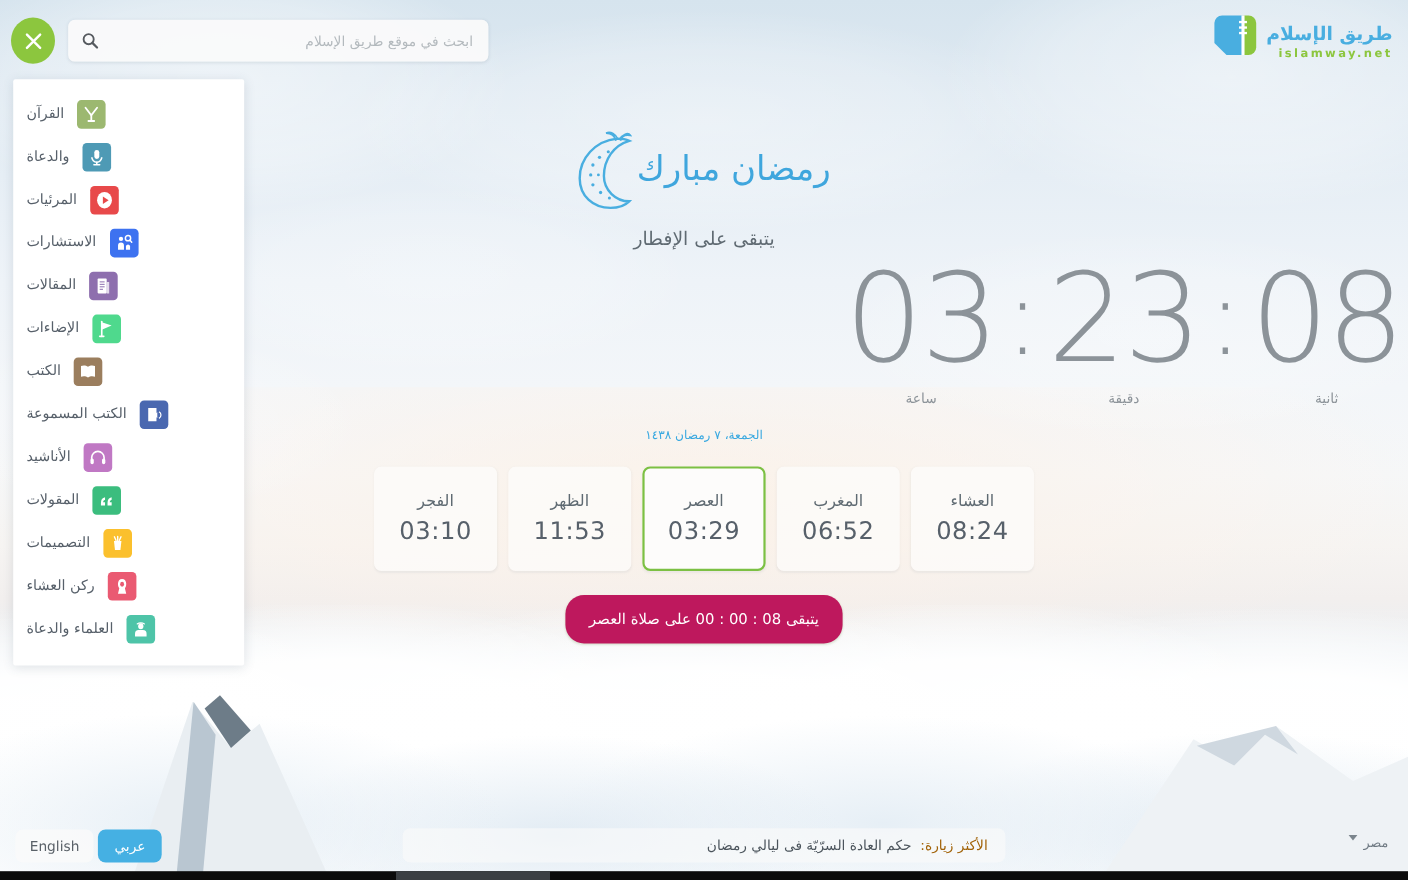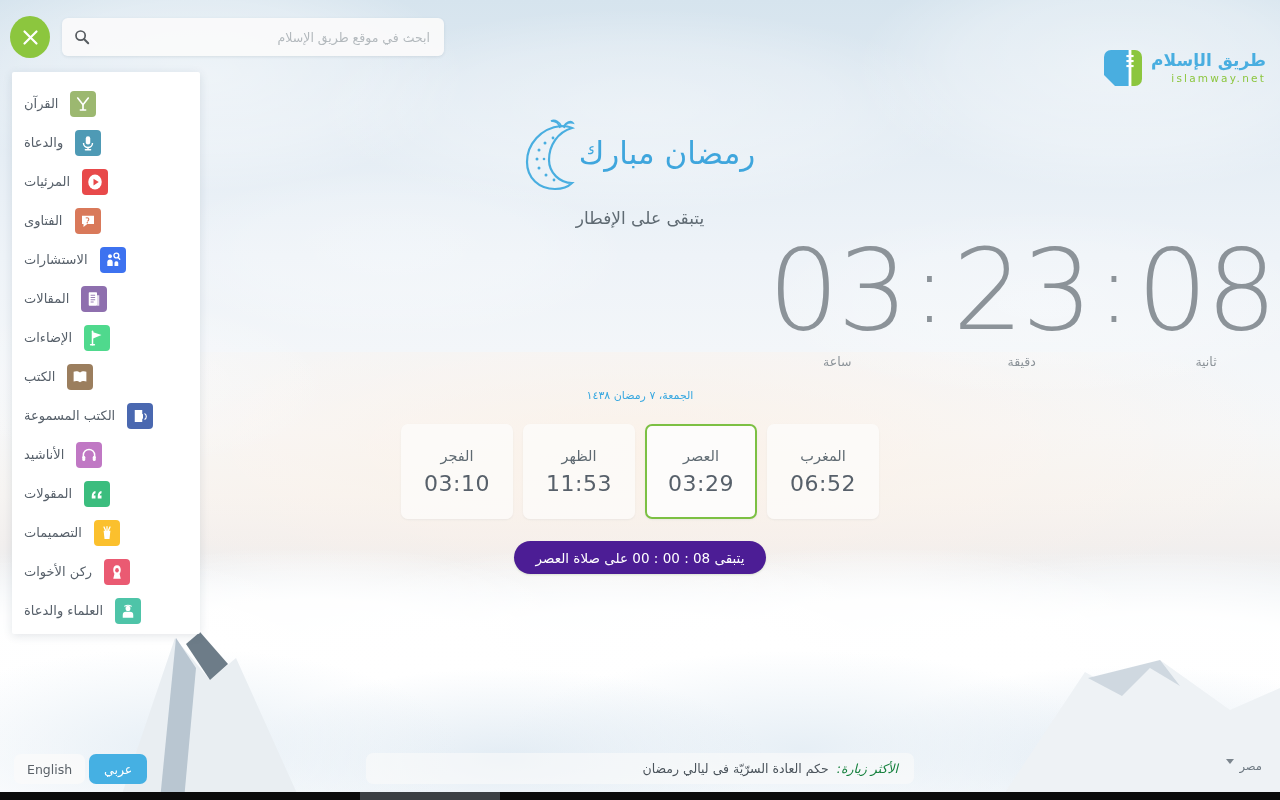--- a/index.html
+++ b/index.html
@@ -151,54 +151,53 @@
     font-size: 12.5px;
     color: #555;
   }
   .search-input::placeholder { color: #b3b9bd; }
 
   .logo {
     position: absolute;
     right: 14px;
     top: 10px;
     display: flex;
-    align-items: center;
+    align-items: flex-end;
     gap: 7px;
     direction: rtl;
     cursor: pointer;
-    margin-top: 36px;
   }
   .logo-text { text-align: right; line-height: 1; }
   .logo-ar {
     font-size: 17px;
     color: #49aee0;
     font-weight: bold;
     letter-spacing: .2px;
     white-space: nowrap;
   }
   .logo-en {
     font-size: 10.5px;
     color: #8cc63e;
     letter-spacing: 2.2px;
     margin-top: 4px;
     direction: ltr;
-    font-weight: normal;
+    font-weight: bold;
   }
   .logo-mark { width: 44px; height: 44px; flex: none; }
 
   
   .sidebar {
     position: absolute;
     left: 12px;
     top: 72px;
-    width: 188px;
+    width: 210px;
     background: #ffffff;
     border-radius: 2px;
     box-shadow: 0 2px 10px rgba(60,80,100,0.14);
-    padding: 12px 0 4px 0;
+    padding: 12px 0 14px 0;
     z-index: 35;
     direction: rtl;
   }
   .side-item {
     display: flex;
     align-items: center;
     justify-content: flex-end;
     gap: 12px;
     height: 39px;
     padding: 0 13px 0 12px;
@@ -307,25 +306,25 @@
   .prayer-card.active {
     border-color: #7cc043;
     background: rgba(253,253,252,0.92);
   }
   .prayer-name { font-size: 14.5px; color: #5f6a72; }
   .prayer-time { font-size: 22px; color: #57606a; font-weight: 400; letter-spacing: .5px; }
 
   .next-prayer-btn {
     margin: 22px auto 16px auto;
     display: block;
-    background: #4c1d95;
+    background: #be185d;
     color: #ffffff;
     border: none;
     border-radius: 17px;
-    height: 33px;
+    height: 44px;
     padding: 0 22px;
     font-size: 13.5px;
     font-family: "DejaVu Sans", "Liberation Sans", sans-serif;
     cursor: pointer;
     direction: rtl;
     box-shadow: 0 1px 2px rgba(80,120,40,0.18);
   }
 
   
   .footer {
@@ -369,21 +368,21 @@
     border-radius: 7px;
     display: flex;
     align-items: center;
     justify-content: flex-start;
     padding: 0 16px;
     gap: 8px;
     direction: rtl;
     overflow: hidden;
     cursor: pointer;
   }
-  .ticker-tag { font-size: 12.5px; color: #15803d; white-space: nowrap; font-style: italic; }
+  .ticker-tag { font-size: 12.5px; color: #a16207; white-space: nowrap; }
   .ticker-text { font-size: 12.5px; color: #4b545c; white-space: nowrap; }
 
   .country {
     position: absolute;
     right: 18px;
     top: 7px;
     display: flex;
     gap: 6px;
     font-size: 11.5px;
     color: #6f7a83;
@@ -491,30 +490,20 @@
       <a class="side-item">
         <span class="side-ico" style="background:#e8494a">
           <svg width="18" height="18" viewBox="0 0 24 24">
             <ellipse cx="12" cy="12" rx="9" ry="10" fill="#fff"></ellipse>
             <polygon points="10,7.5 17,12 10,16.5" fill="#e8494a"></polygon>
           </svg>
         </span>
         <span class="side-label">المرئيات</span>
       </a>
       <a class="side-item">
-        <span class="side-ico" style="background:#d9795a">
-          <svg width="18" height="18" viewBox="0 0 24 24">
-            <path d="M4 5 h16 v11 h-9 l-5 4 v-4 h-2 z" fill="#fff"></path>
-            <path d="M9 8 q4 -1 4 2 q0 2 -2 2.4" stroke="#d9795a" stroke-width="1.5" fill="none"></path>
-            <circle cx="11" cy="14.2" r="1" fill="#d9795a"></circle>
-          </svg>
-        </span>
-        <span class="side-label">الفتاوى</span>
-      </a>
-      <a class="side-item">
         <span class="side-ico" style="background:#3d72f0">
           <svg width="18" height="18" viewBox="0 0 24 24">
             <circle cx="8" cy="7" r="2.6" fill="#fff"></circle>
             <path d="M4.4 20 v-5 a3.6 3.6 0 0 1 7.2 0 v5 z" fill="#fff"></path>
             <circle cx="16.5" cy="6" r="3.2" fill="none" stroke="#fff" stroke-width="1.8"></circle>
             <path d="M18.8 8.4 L21 11" stroke="#fff" stroke-width="1.8" stroke-linecap="round"></path>
             <path d="M14 20 v-4.5 a2.6 2.6 0 0 1 5 0 V20 z" fill="#fff"></path>
           </svg>
         </span>
         <span class="side-label">الاستشارات</span>
@@ -586,21 +575,21 @@
         </span>
         <span class="side-label">التصميمات</span>
       </a>
       <a class="side-item">
         <span class="side-ico" style="background:#ea5a72">
           <svg width="18" height="18" viewBox="0 0 24 24">
             <path d="M12 3 C8.8 3 7 5.4 7 9 c0 3 .9 4.5 1.6 5.4 L7 21 h10 l-1.6 -6.6 C16.1 13.5 17 12 17 9 c0 -3.6 -1.8 -6 -5 -6 z" fill="#fff"></path>
             <ellipse cx="12" cy="9.6" rx="2.4" ry="3" fill="#ea5a72"></ellipse>
           </svg>
         </span>
-        <span class="side-label">ركن الأخوات</span>
+        <span class="side-label">ركن العشاء</span>
       </a>
       <a class="side-item">
         <span class="side-ico" style="background:#4ec4a8">
           <svg width="18" height="18" viewBox="0 0 24 24">
             <ellipse cx="12" cy="8.5" rx="3.2" ry="3.6" fill="#fff"></ellipse>
             <path d="M7.3 6.6 q4.7 -3 9.4 0 l.3 -1.6 q-5 -3 -10 0 z" fill="#fff"></path>
             <path d="M5 21 v-3.6 a4.4 4.4 0 0 1 4.4 -4.4 h5.2 a4.4 4.4 0 0 1 4.4 4.4 V21 z" fill="#fff"></path>
           </svg>
         </span>
         <span class="side-label">العلماء والدعاة</span>
@@ -643,20 +632,24 @@
       <div class="cd-unit">
         <div class="cd-num">08</div>
         <div class="cd-unit-label">ثانية</div>
       </div>
     </div>
 
     <div class="hijri-date">الجمعة، ٧ رمضان ١٤٣٨</div>
 
     <div class="prayers" id="prayers">
         <div class="prayer-card">
+          <div class="prayer-name">العشاء</div>
+          <div class="prayer-time">08:24</div>
+        </div>
+        <div class="prayer-card">
           <div class="prayer-name">المغرب</div>
           <div class="prayer-time">06:52</div>
         </div>
         <div class="prayer-card active">
           <div class="prayer-name">العصر</div>
           <div class="prayer-time">03:29</div>
         </div>
         <div class="prayer-card">
           <div class="prayer-name">الظهر</div>
           <div class="prayer-time">11:53</div>

